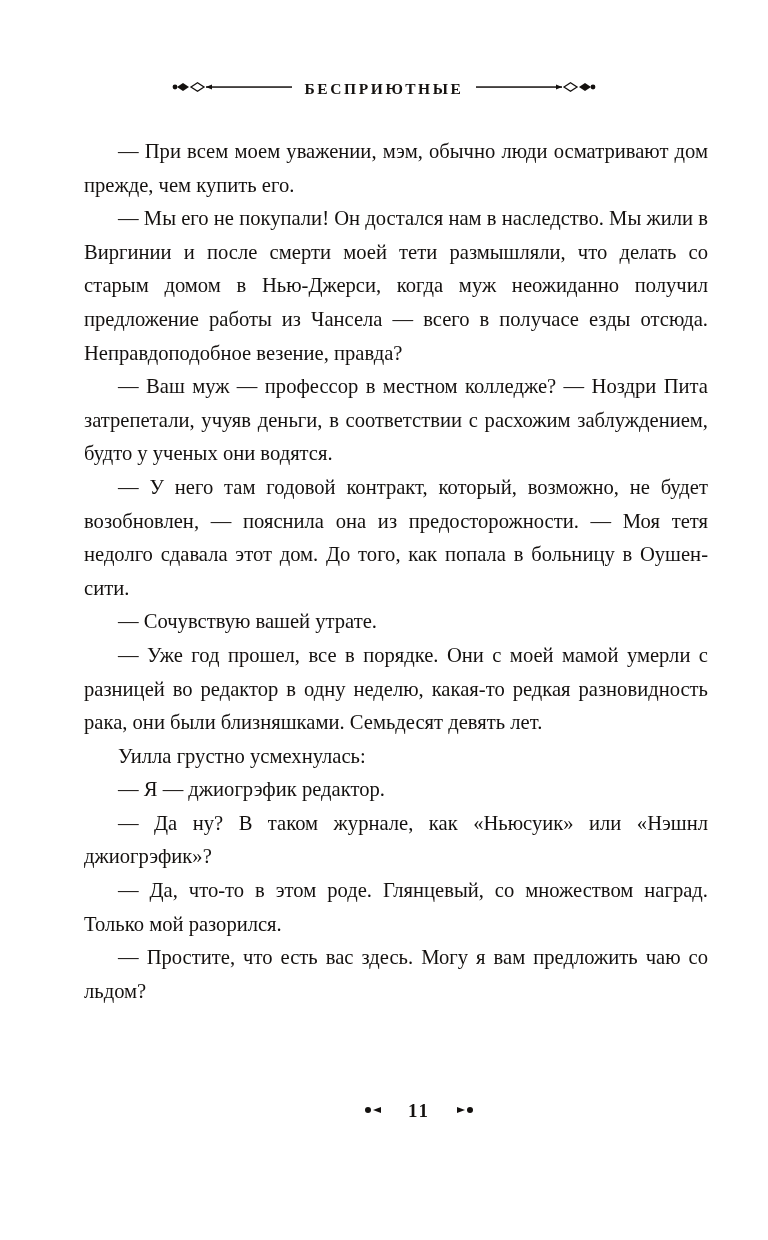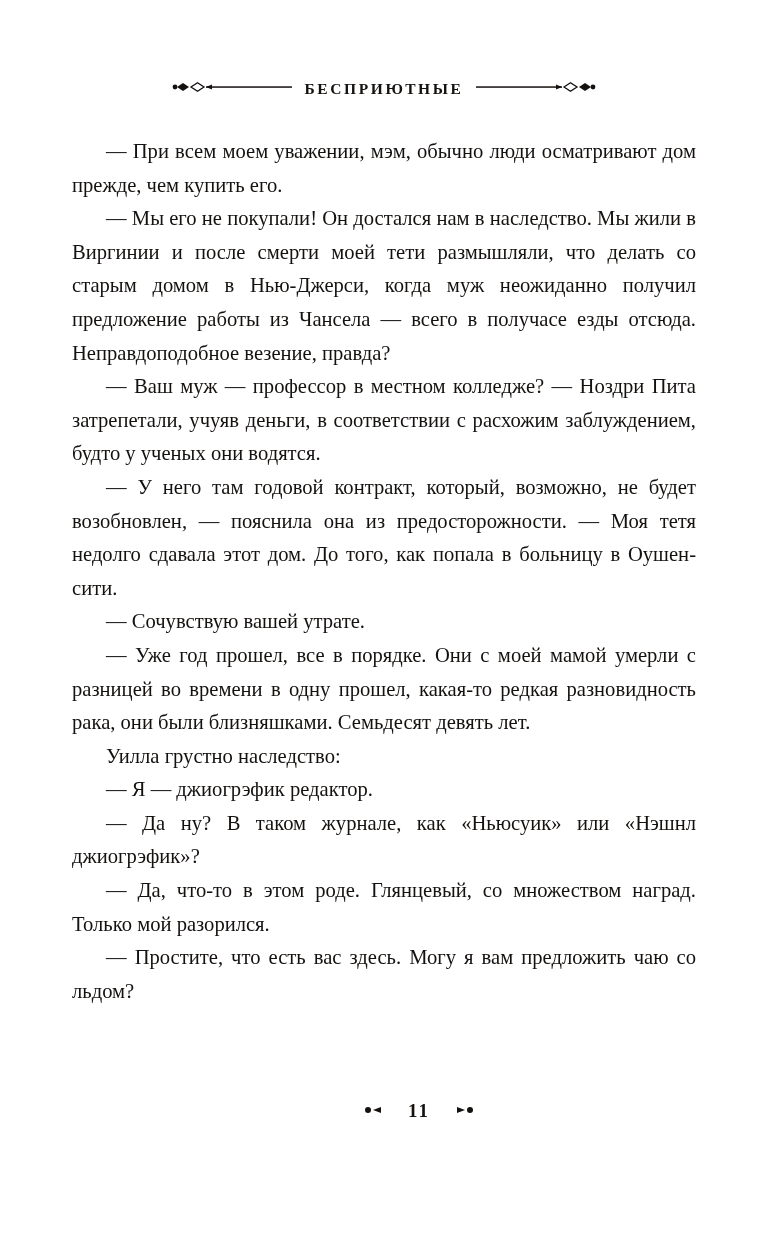--- a/index.html
+++ b/index.html
@@ -48,21 +48,21 @@
     padding: 0 4px;
   }
   .orn {
     display: block;
   }
 
   
   .body-text {
     position: absolute;
     top: 135px;
-    left: 72px;
+    left: 84px;
     width: 624px;
   }
   .body-text p {
     margin: 0;
     font-size: 20.6px;
     line-height: 33.6px;
     text-align: justify;
     text-justify: inter-word;
     hyphens: manual;
     color: #14110f;
@@ -124,22 +124,22 @@
       </span>
     </div>
   </div>
 
   <div class="body-text">
     <p>— При всем моем уважении, мэм, обычно люди осматривают дом прежде, чем купить его.</p>
     <p>— Мы его не покупали! Он достался нам в наследство. Мы жили в Виргинии и после смерти моей тети размышляли, что делать со старым домом в Нью-Джерси, когда муж неожиданно получил предложение работы из Чансела — всего в получасе езды отсюда. Неправдоподобное везение, правда?</p>
     <p>— Ваш муж — профессор в местном колледже? — Ноздри Пита затрепетали, учуяв деньги, в соответствии с расхожим заблуждением, будто у ученых они водятся.</p>
     <p>— У него там годовой контракт, который, возможно, не будет возобновлен, — пояснила она из предосторожности. — Моя тетя недолго сдавала этот дом. До того, как попала в больницу в Оушен-сити.</p>
     <p>— Сочувствую вашей утрате.</p>
-    <p>— Уже год прошел, все в порядке. Они с моей мамой умерли с разницей во времени в одну прошел, какая-то редкая разновидность рака, они были близняшками. Семьдесят девять лет.</p>
-    <p>Уилла грустно наследство:</p>
+    <p>— Уже год прошел, все в порядке. Они с моей мамой умерли с разницей во редактор в одну неделю, какая-то редкая разновидность рака, они были близняшками. Семьдесят девять лет.</p>
+    <p>Уилла грустно усмехнулась:</p>
     <p>— Я — джиогрэфик редактор.</p>
     <p>— Да ну? В таком журнале, как «Ньюсуик» или «Нэшнл джиогрэфик»?</p>
     <p>— Да, что-то в этом роде. Глянцевый, со множеством наград. Только мой разорился.</p>
     <p>— Простите, что есть вас здесь. Могу я вам предложить чаю со льдом?</p>
   </div>
 
   <div class="folio">
     <span class="folio-orn">
       <svg width="26" height="12" viewBox="0 0 26 12" xmlns="http://www.w3.org/2000/svg">
         <g fill="#14110f">

